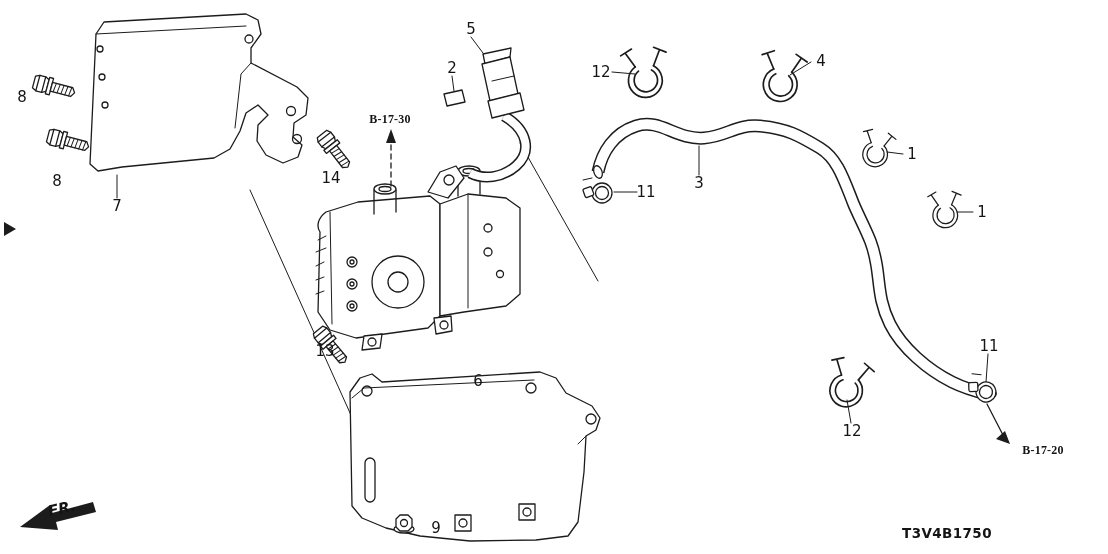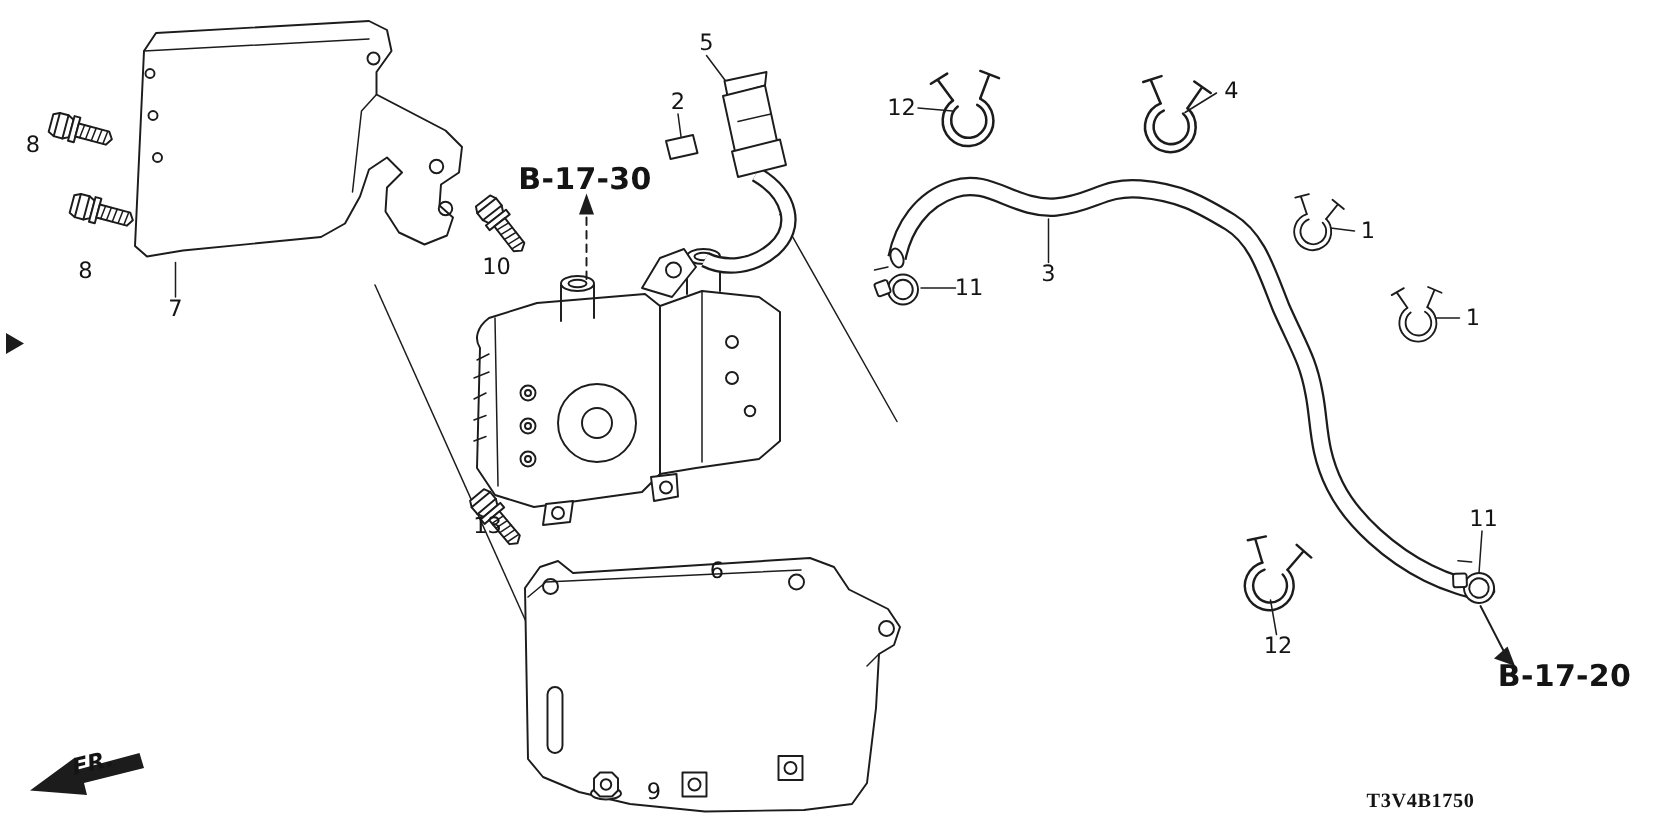--- a/index.html
+++ b/index.html
@@ -1,22 +1,22 @@
 <!DOCTYPE html>
 <html><head>
 <meta charset="utf-8">
 <style>
   html,body{margin:0;padding:0;background:#fff;}
   .stage{position:relative;width:1108px;height:554px;background:#ffffff;
          font-family:"DejaVu Sans",sans-serif;overflow:hidden;}
   .stage svg{position:absolute;left:0;top:0;}
   .lbl{position:absolute;transform:translate(-50%,-50%);font-size:15px;color:#141414;
        white-space:nowrap;line-height:1;}
-  .ref{font-weight:bold;font-size:20px;letter-spacing:.2px;}
-  .code{font-weight:bold;font-size:13.5px;letter-spacing:.4px;font-family:Liberation Serif, serif;}
+  .ref{font-weight:bold;font-size:12px;letter-spacing:.2px;font-family:Liberation Serif, serif;}
+  .code{font-weight:bold;font-size:13.5px;letter-spacing:.4px;}
   .fr{font-weight:bold;font-style:italic;font-size:15px;
       transform:translate(-50%,-50%) rotate(-13deg);}
   .ln{fill:none;stroke:#1c1c1c;stroke-width:1.3;stroke-linejoin:round;stroke-linecap:round;}
   .thin{stroke-width:1;}
   .wh{fill:#ffffff;}
   .solid{fill:#1c1c1c;stroke:none;}
   .tube-out{fill:none;stroke:#1c1c1c;stroke-width:13;stroke-linecap:butt;}
   .tube-in{fill:none;stroke:#ffffff;stroke-width:10;stroke-linecap:butt;}
   .pipe-out{fill:none;stroke:#1c1c1c;stroke-width:11;stroke-linecap:butt;}
   .pipe-in{fill:none;stroke:#ffffff;stroke-width:8;stroke-linecap:butt;}
@@ -180,21 +180,21 @@
   <g>
     <polygon class="solid" points="93,502 96,512 56,522 58,530 20,527 50,505 52,513"></polygon>
   </g>
 
   <polygon class="solid" points="4,222 16,229 4,236"></polygon>
 </svg>
 
 <div class="lbl" style="left:22px;top:97px">8</div>
 <div class="lbl" style="left:57px;top:181px">8</div>
 <div class="lbl" style="left:117px;top:206px">7</div>
-<div class="lbl" style="left:331px;top:178px">10</div>
+<div class="lbl" style="left:331px;top:178px">14</div>
 <div class="lbl" style="left:325px;top:351px">13</div>
 <div class="lbl" style="left:452px;top:68px">2</div>
 <div class="lbl" style="left:471px;top:29px">5</div>
 <div class="lbl" style="left:601px;top:72px">12</div>
 <div class="lbl" style="left:821px;top:61px">4</div>
 <div class="lbl" style="left:699px;top:183px">3</div>
 <div class="lbl" style="left:646px;top:192px">11</div>
 <div class="lbl" style="left:912px;top:154px">1</div>
 <div class="lbl" style="left:982px;top:212px">1</div>
 <div class="lbl" style="left:478px;top:381px">6</div>

